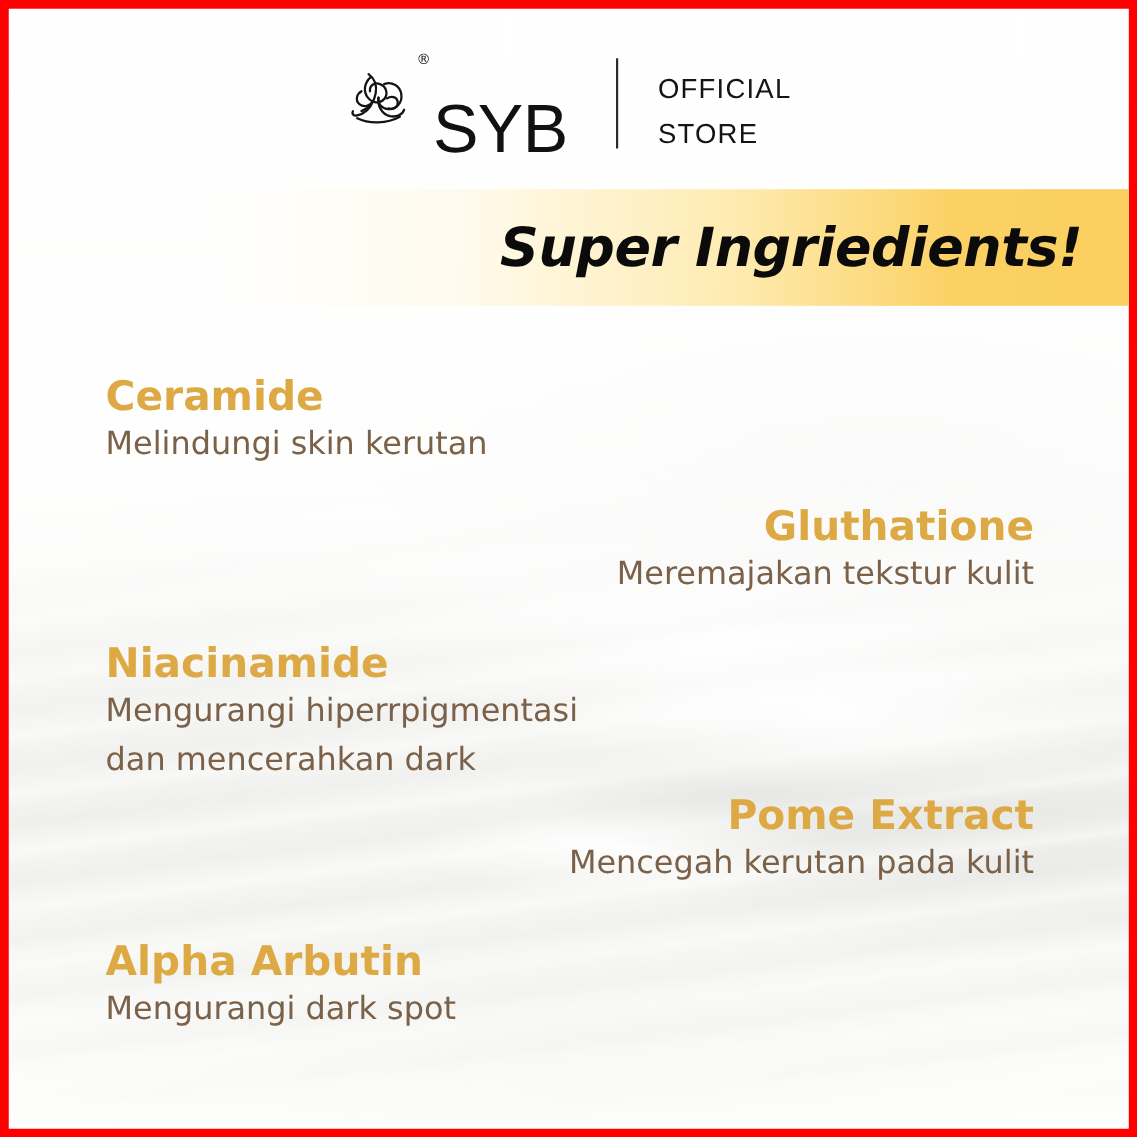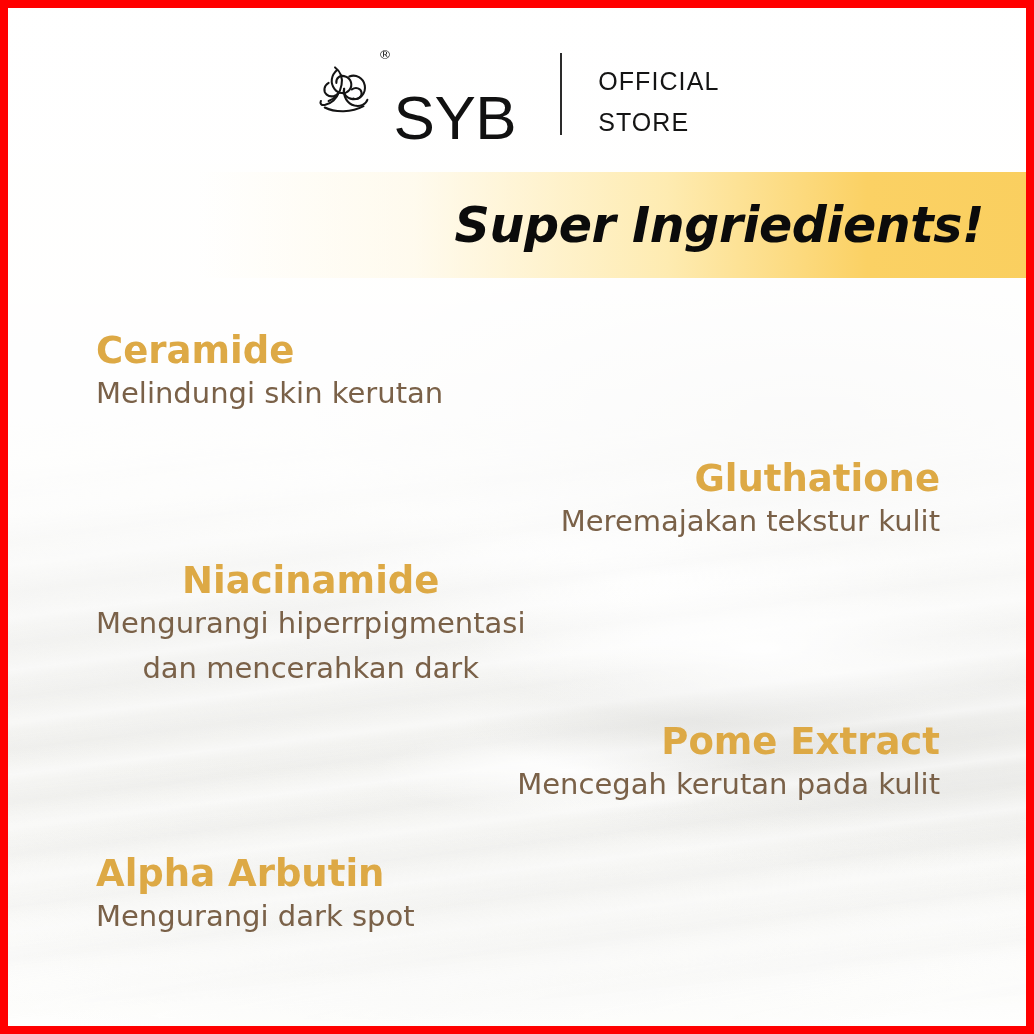--- a/index.html
+++ b/index.html
@@ -195,23 +195,23 @@
     font-weight: 400;
     font-size: 29px;
     color: #7A6148;
     line-height: 1.52;
     white-space: nowrap;
   }
   .ing.left  { text-align: left;  }
   .ing.right { text-align: right; }
 
   
-  #ing-ceramide      { left: 88px;  top: 322px; }
+  #ing-ceramide      { left: 88px;  top: 332px; }
   #ing-gluthatione   { right: 86px; top: 450px; }
-  #ing-niacinamide   { left: 88px;  top: 552px; text-align: center; }
+  #ing-niacinamide   { left: 88px;  top: 574px; }
   #ing-pome          { right: 86px; top: 713px; }
   #ing-alpha         { left: 88px;  top: 845px; }
 </style>
 </head>
 <body>
 
 <div id="poster">
 
   <div class="bg-layer bg-base"></div>
   <div class="bg-layer bg-swirls"></div>

